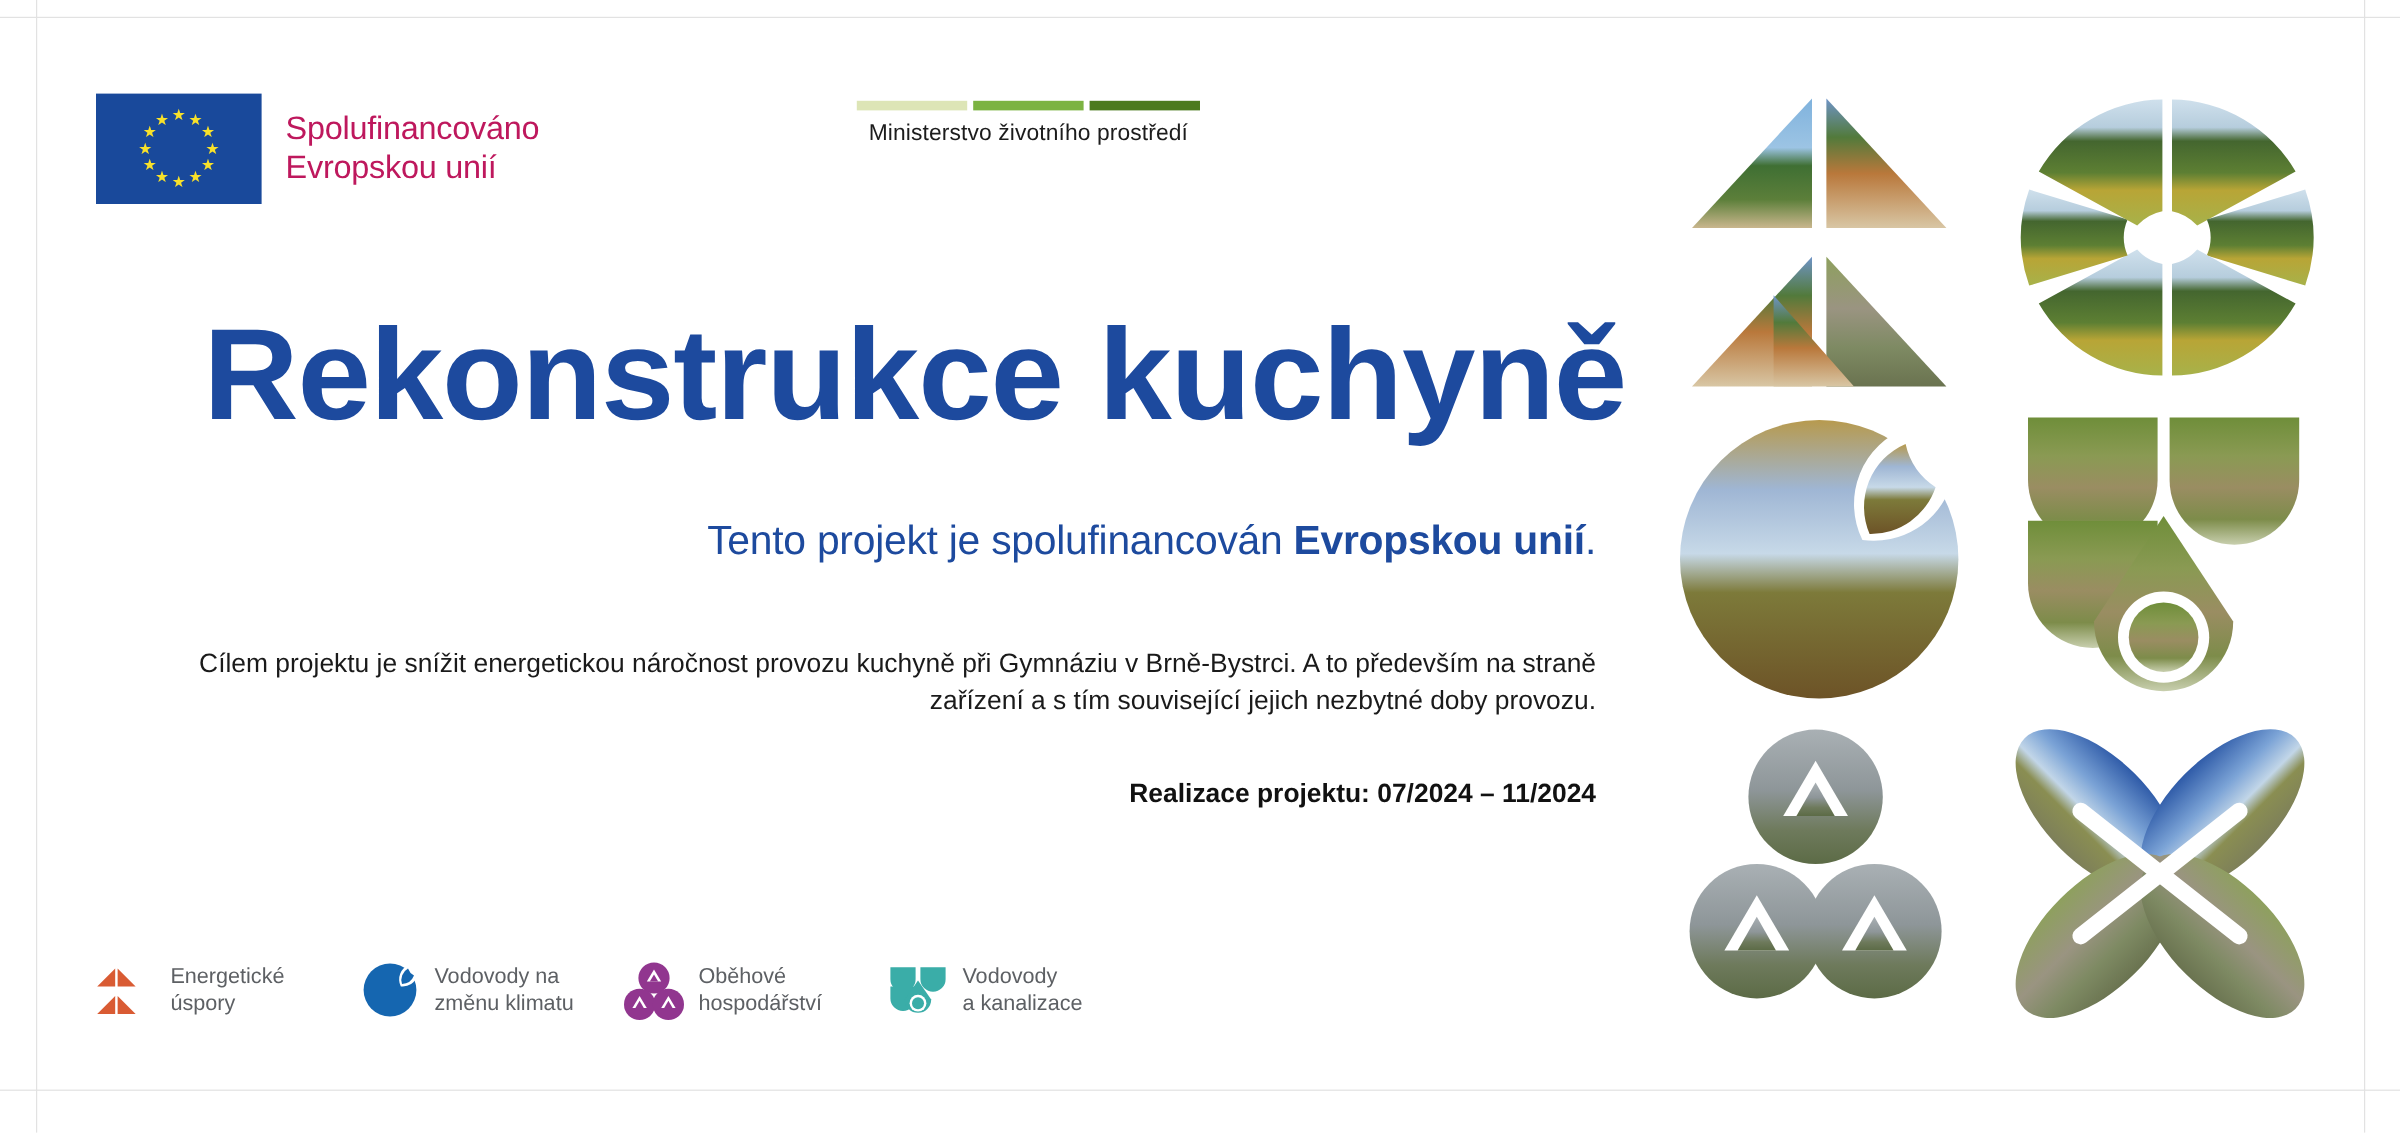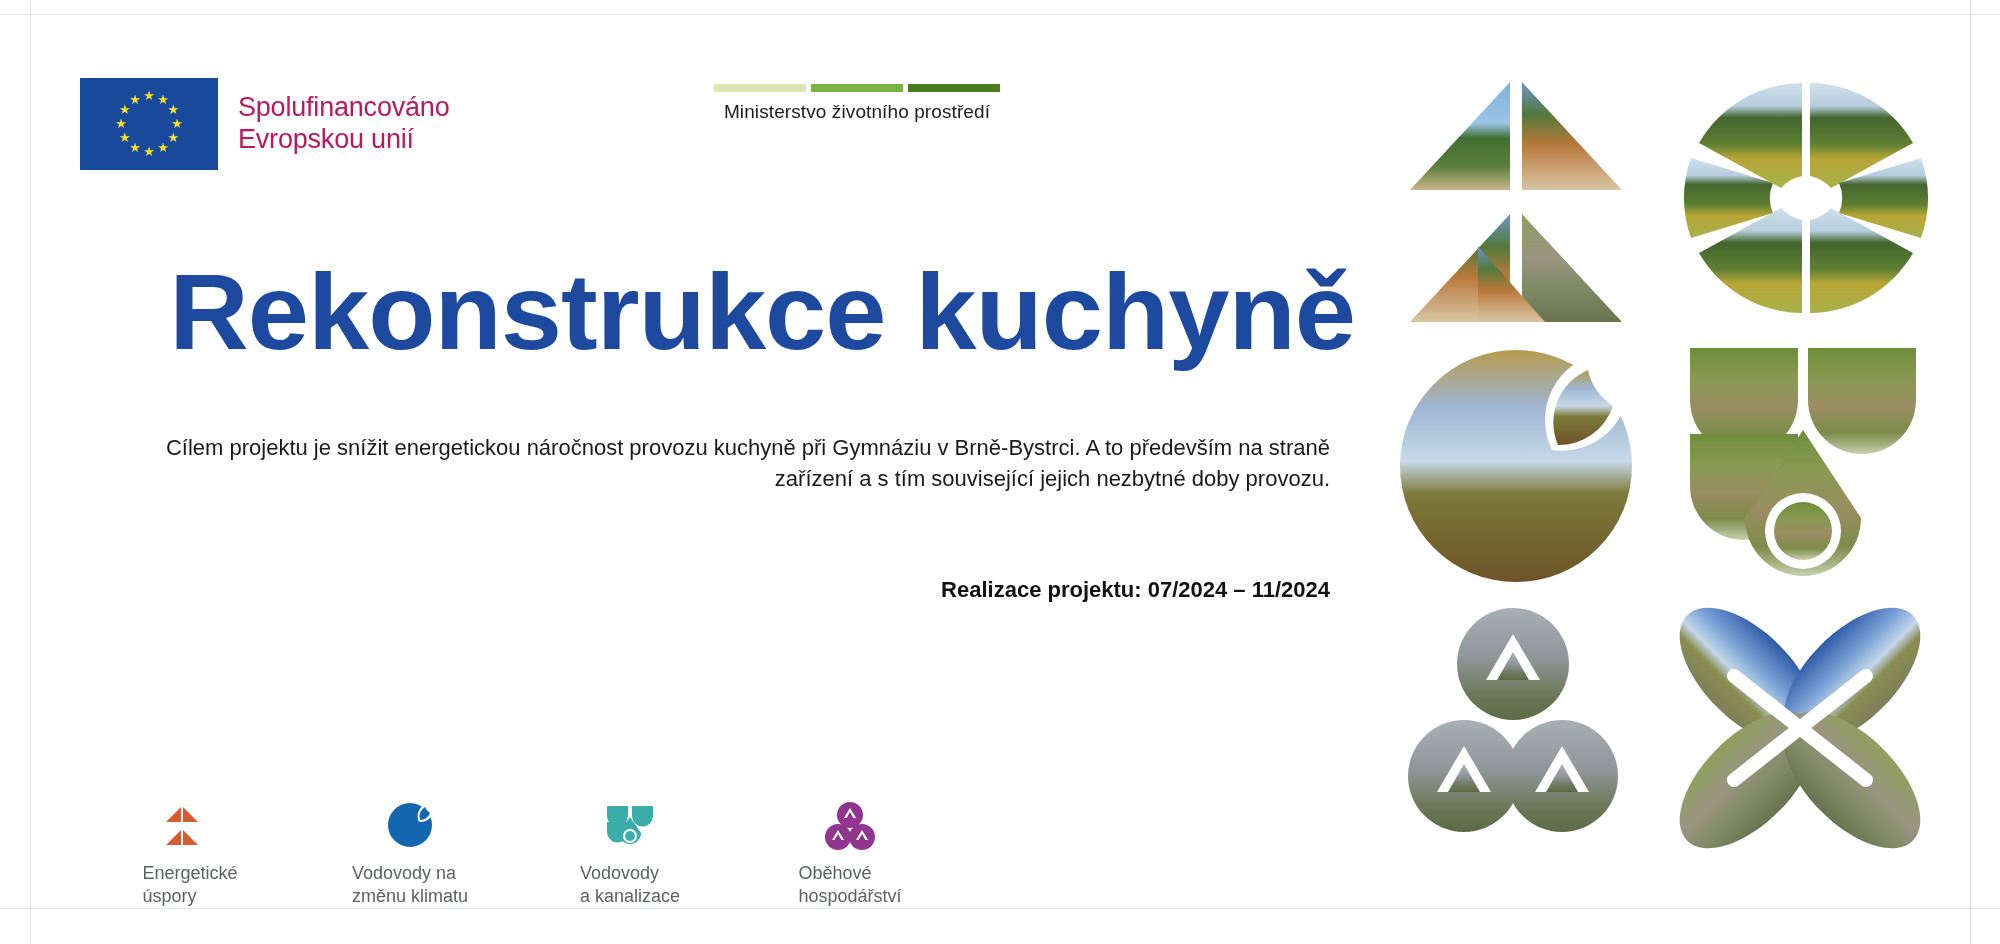--- a/index.html
+++ b/index.html
@@ -159,41 +159,40 @@
   }
   .subline b { font-weight: 700; }
   .body-text {
     margin: 66px 0 0 12px;
     font-size: 22px;
     line-height: 1.42;
     color: #1a1a1a;
     max-width: 1245px;
   }
   .realization {
-    margin: 83px 0 0 0;
+    margin: 49px 0 0 0;
     font-size: 22px;
     font-weight: 700;
     color: #111111;
   }
 
   
   .pictos {
     position: absolute;
     left: 80px;
     top: 800px;
     display: flex;
     align-items: flex-start;
     gap: 0;
   }
   .picto {
     display: flex;
     align-items: center;
     gap: 12px;
     width: 220px;
-    flex-direction: column;
   }
   .picto .mark { width: 50px; height: 50px; flex: none; }
   .picto .cap {
     font-size: 18px;
     line-height: 1.28;
     color: #5d6064;
     white-space: pre-line;
   }
 
   
@@ -243,20 +242,21 @@
           <i class="b3"></i>
       </div>
       <div class="mzp-name">Ministerstvo životního prostředí</div>
     </div>
 
   </div>
 
   <div class="content">
     <h1 class="headline">Rekonstrukce kuchyně</h1>
 
+    <p class="subline"><span>Tento projekt je spolufinancován </span><b>Evropskou unií</b><span>.</span></p>
 
     <p class="body-text">Cílem projektu je snížit energetickou náročnost provozu kuchyně při Gymnáziu v Brně-Bystrci. A to především na straně zařízení a s tím související jejich nezbytné doby provozu.</p>
 
     <p class="realization">Realizace projektu: 07/2024 – 11/2024</p>
   </div>
 
   <div class="pictos">
 
     <div class="picto">
       <svg class="mark" viewBox="0 0 50 50">
@@ -281,53 +281,53 @@
         <path d="M25 3 A22 22 0 1 0 25 47 A22 22 0 0 0 25 3 Z" fill="#1566b0"></path>
         <path d="M41 4 A13 13 0 0 0 34 22 A13 13 0 0 0 48 13 A13 13 0 0 1 41 4 Z" fill="#ffffff"></path>
         <path d="M40 7 A11 11 0 0 0 35 20 A11 11 0 0 0 45 13 A11.5 11.5 0 0 1 40 7 Z" fill="#1566b0"></path>
       </svg>
       <div class="cap">Vodovody na
 změnu klimatu</div>
     </div>
 
     <div class="picto">
       <svg class="mark" viewBox="0 0 50 50">
+        <g fill="#91368f">
+          <path d="M25 2 A13 13 0 0 1 38 15 A13 13 0 0 1 12 15 A13 13 0 0 1 25 2 Z"></path>
+          <path d="M13 24 A13 13 0 0 1 26 37 A13 13 0 0 1 0 37 A13 13 0 0 1 13 24 Z"></path>
+          <path d="M37 24 A13 13 0 0 1 50 37 A13 13 0 0 1 24 37 A13 13 0 0 1 37 24 Z"></path>
+        </g>
+        <g fill="#ffffff">
+          <path d="M25 8 L31 18 H19 Z"></path>
+          <path d="M13 30 L19 40 H7 Z"></path>
+          <path d="M37 30 L43 40 H31 Z"></path>
+        </g>
+        <g fill="#91368f">
+          <path d="M25 12 L28.5 18 H21.5 Z"></path>
+          <path d="M13 34 L16.5 40 H9.5 Z"></path>
+          <path d="M37 34 L40.5 40 H33.5 Z"></path>
+        </g>
+      </svg>
+      <div class="cap">Oběhové
+hospodářství</div>
+    </div>
+
+    <div class="picto">
+      <svg class="mark" viewBox="0 0 50 50">
         <g fill="#3aada8">
           <path d="M2 6 H23 V16 A10.5 10.5 0 0 1 2 16 Z"></path>
           <path d="M27 6 H48 V16 A10.5 10.5 0 0 1 27 16 Z"></path>
           <path d="M2 22 H23 V32 A10.5 10.5 0 0 1 2 32 Z"></path>
           <path d="M25 19 L36 35 A11 11 0 1 1 14 35 Z" transform="translate(0,-2)"></path>
         </g>
         <circle cx="25" cy="36" r="7" fill="#ffffff"></circle>
         <circle cx="25" cy="36" r="5" fill="#3aada8"></circle>
       </svg>
       <div class="cap">Vodovody
 a kanalizace</div>
-    </div>
-
-    <div class="picto">
-      <svg class="mark" viewBox="0 0 50 50">
-        <g fill="#91368f">
-          <path d="M25 2 A13 13 0 0 1 38 15 A13 13 0 0 1 12 15 A13 13 0 0 1 25 2 Z"></path>
-          <path d="M13 24 A13 13 0 0 1 26 37 A13 13 0 0 1 0 37 A13 13 0 0 1 13 24 Z"></path>
-          <path d="M37 24 A13 13 0 0 1 50 37 A13 13 0 0 1 24 37 A13 13 0 0 1 37 24 Z"></path>
-        </g>
-        <g fill="#ffffff">
-          <path d="M25 8 L31 18 H19 Z"></path>
-          <path d="M13 30 L19 40 H7 Z"></path>
-          <path d="M37 30 L43 40 H31 Z"></path>
-        </g>
-        <g fill="#91368f">
-          <path d="M25 12 L28.5 18 H21.5 Z"></path>
-          <path d="M13 34 L16.5 40 H9.5 Z"></path>
-          <path d="M37 34 L40.5 40 H33.5 Z"></path>
-        </g>
-      </svg>
-      <div class="cap">Oběhové
-hospodářství</div>
     </div>
 
   </div>
 
   <div class="collage">
     <svg width="560" height="800" viewBox="0 0 560 800">
       <defs>
 
         <linearGradient id="g-forest" x1="0" y1="0" x2="0" y2="1">
           <stop offset="0%" stop-color="#7fb2dd"></stop>

